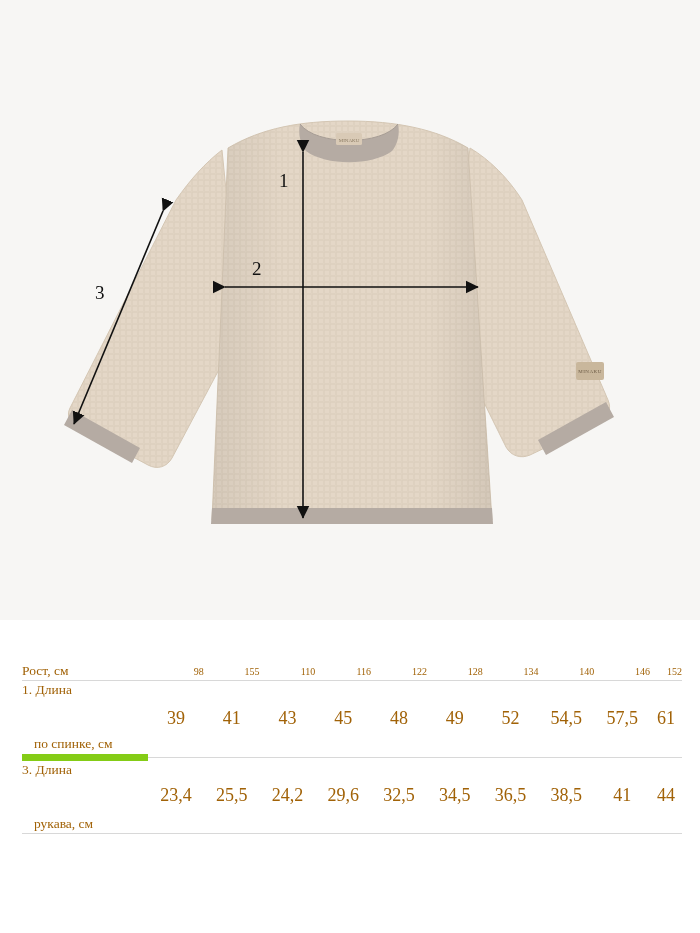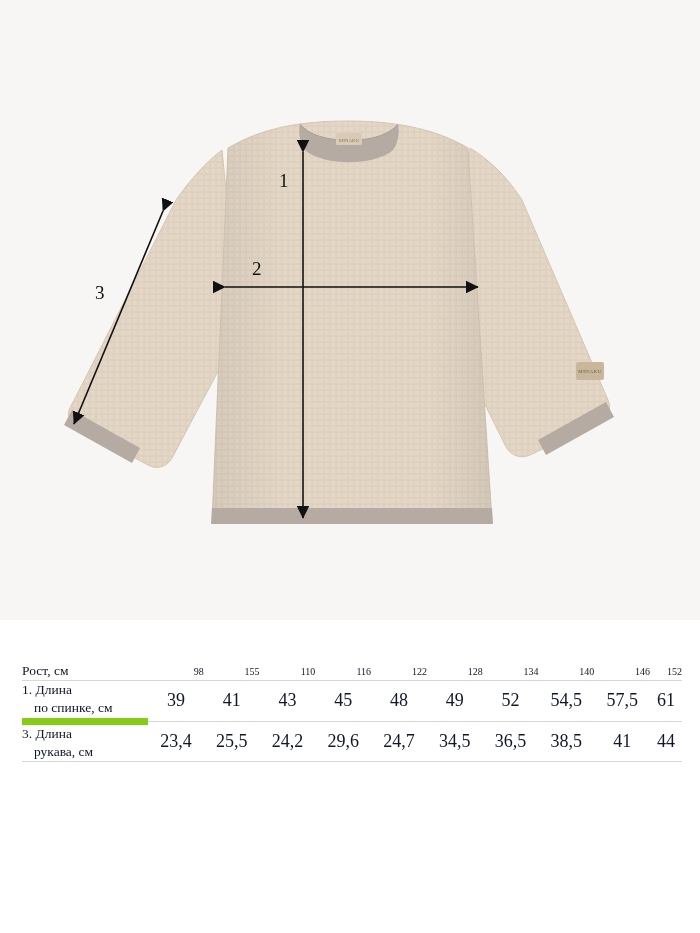--- a/index.html
+++ b/index.html
@@ -60,21 +60,21 @@
   }
 
   table#size-table {
     position: absolute;
     left: 22px;
     top: 42px;
     width: 660px;
     border-collapse: collapse;
     font-family: "Liberation Serif", serif;
     font-size: 14.5px;
-    color: #0f172a;
+    color: #a16207;
   }
 
   table#size-table th,
   table#size-table td {
     padding: 0;
     font-weight: normal;
   }
 
   thead th {
     padding-bottom: 12px;
@@ -86,20 +86,21 @@
     width: 126px;
     font-size: 13.5px;
     line-height: 1.35;
     padding-left: 2px;
   }
   th.row-head { padding-bottom: 12px; }
 
   .row-head .lh2 {
     display: block;
     padding-left: 12px;
+    margin-top: 36px;
   }
 
   thead th.size-col {
     text-align: right;
     font-size: 10px;
   }
 
   tbody td.val {
     text-align: center;
     font-size: 18px;
@@ -269,21 +270,21 @@
       </tr>
       <tr>
         <td class="row-head">
           <span><span>3.</span> <span>Длина</span></span>
           <span class="lh2">рукава,  см</span>
         </td>
         <td class="val">23,4</td>
         <td class="val">25,5</td>
         <td class="val">24,2</td>
         <td class="val">29,6</td>
-        <td class="val">24,7</td>
+        <td class="val">32,5</td>
         <td class="val">34,5</td>
         <td class="val">36,5</td>
         <td class="val">38,5</td>
         <td class="val">41</td>
         <td class="val">44</td>
       </tr>
     </tbody>
   </table>
 </div>
 

